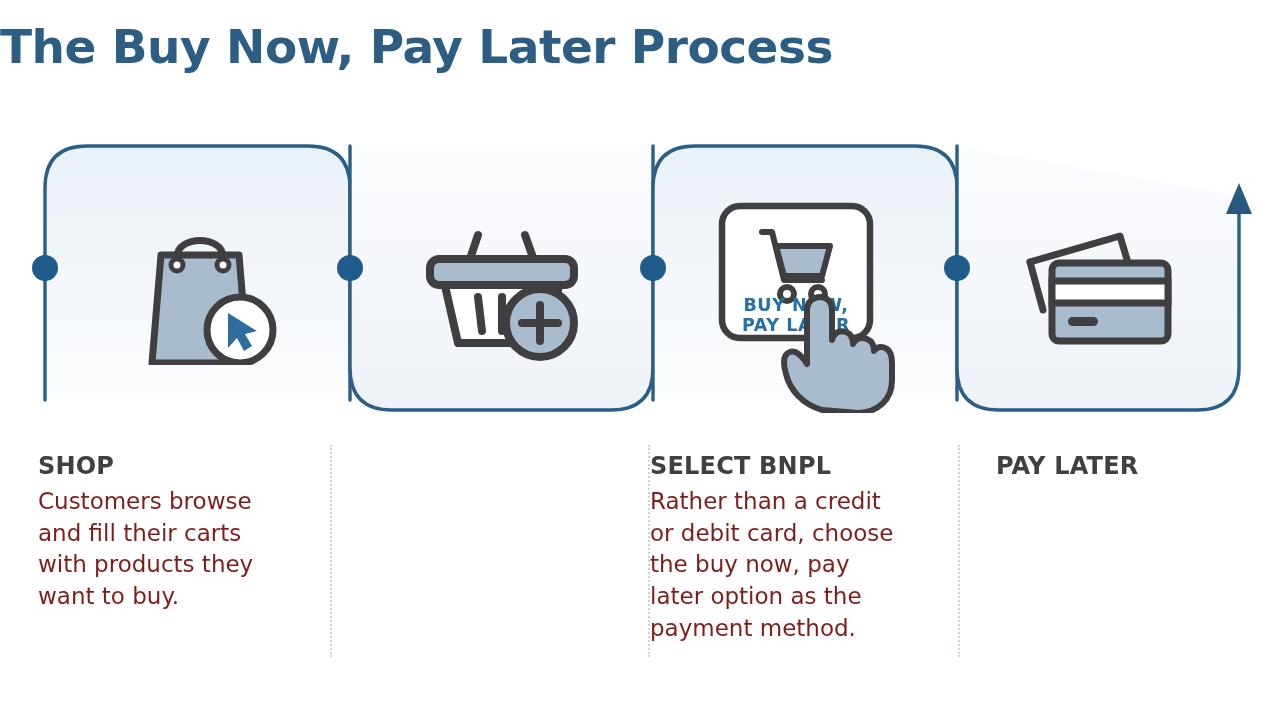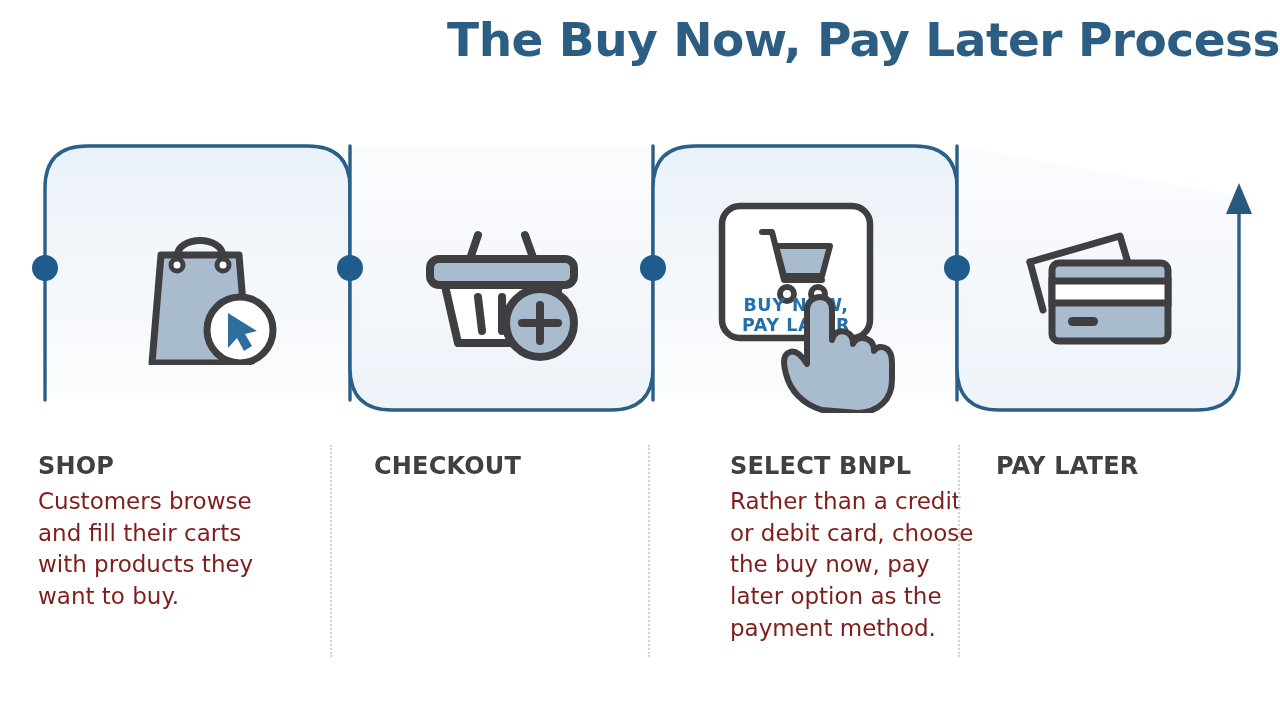--- a/index.html
+++ b/index.html
@@ -8,22 +8,22 @@
     background:#ffffff;
     font-family:"Liberation Sans", sans-serif;
     overflow:hidden;
     position:relative;
   }
   #stage{position:relative;width:1280px;height:707px;}
 
   
   .title{
     position:absolute;
-    top:12px;left:0;width:1280px;
-    text-align:right;
+    top:19px;left:0;width:1280px;
+    text-align:left;
     font-size:47px;
     font-weight:bold;
     letter-spacing:-0.5px;
     color:#2c5d82;
     font-family:"DejaVu Sans", sans-serif;
   }
 
   
   #ribbon{position:absolute;top:0;left:0;width:1280px;height:707px;pointer-events:none;}
 
@@ -163,24 +163,23 @@
       <rect x="58" y="92" width="30" height="9" rx="4.5" fill="#3f3f42"></rect>
     </svg>
   </div>
 
   <div class="col" style="left:38px;width:255px;">
     <h3>SHOP</h3>
     <p>Customers browse and fill their carts with products they want to buy.</p>
   </div>
 
   <div class="col" style="left:374px;width:255px;">
-    <h3>CHECKOUT</h3>
   </div>
 
-  <div class="col" style="left:730px;width:255px;">
+  <div class="col" style="left:650px;width:255px;">
     <h3>SELECT BNPL</h3>
     <p>Rather than a credit or debit card, choose the buy now, pay later option as the payment method.</p>
   </div>
 
   <div class="col" style="left:996px;width:262px;">
     <h3>PAY LATER</h3>
   </div>
 
   <div class="divider" style="left:330px;"></div>
   <div class="divider" style="left:648px;"></div>

